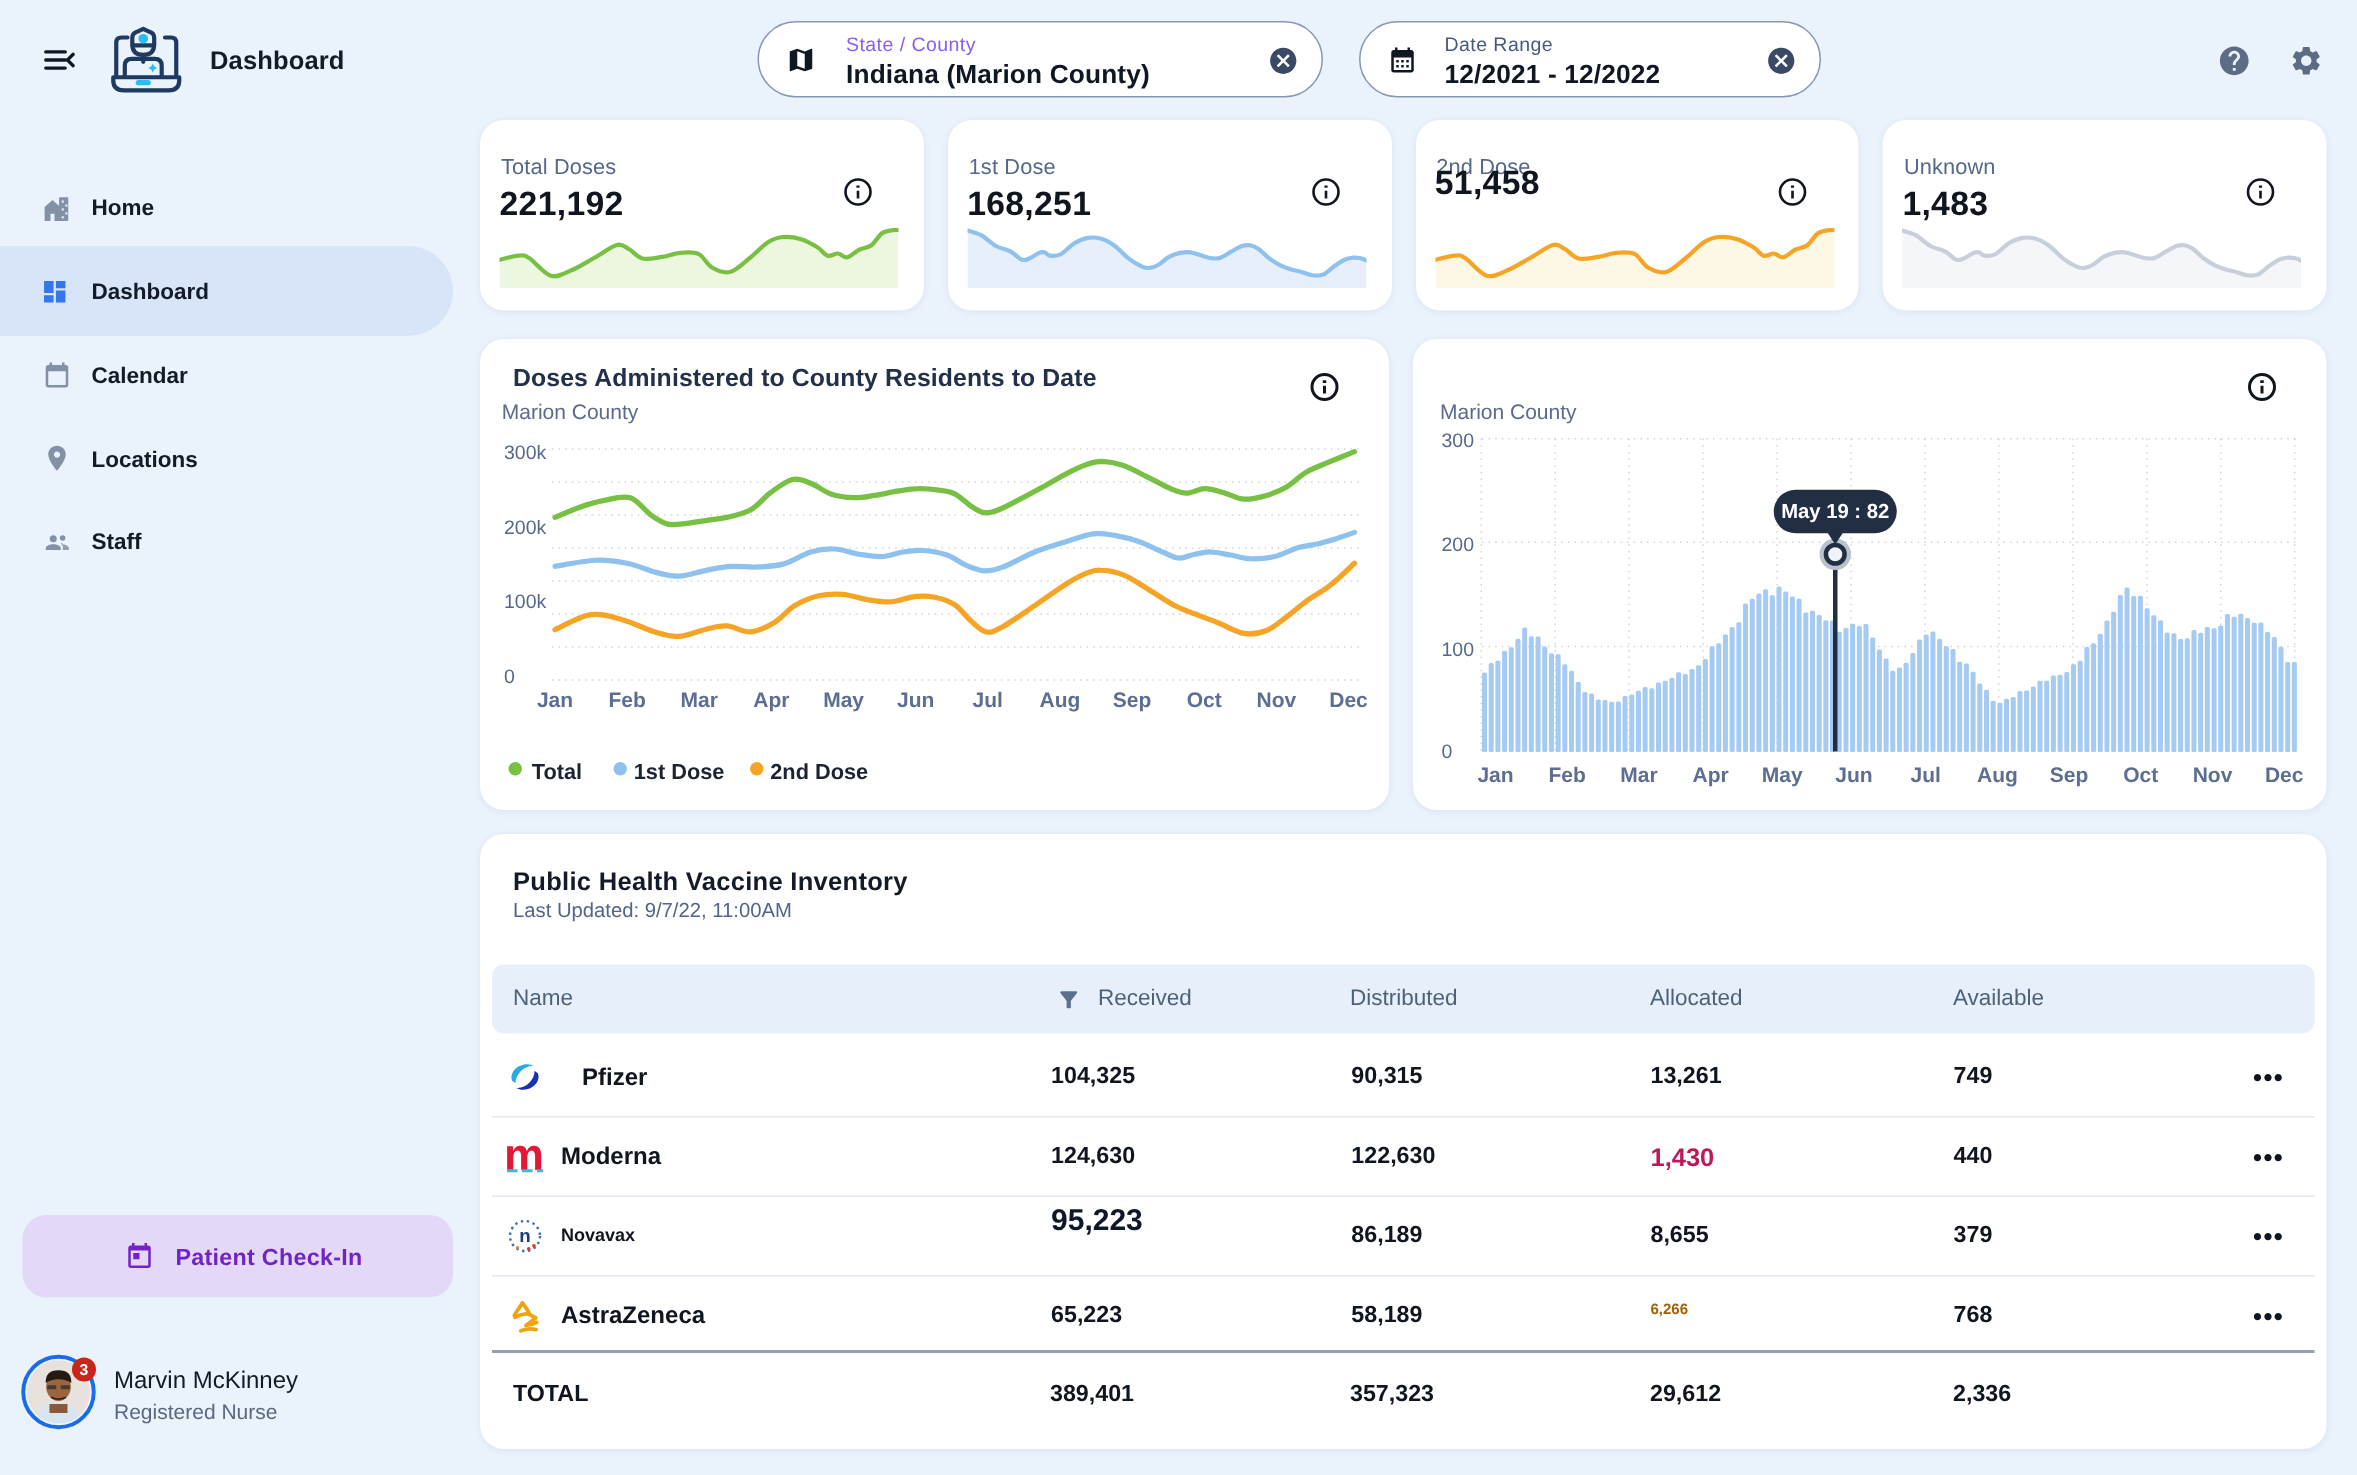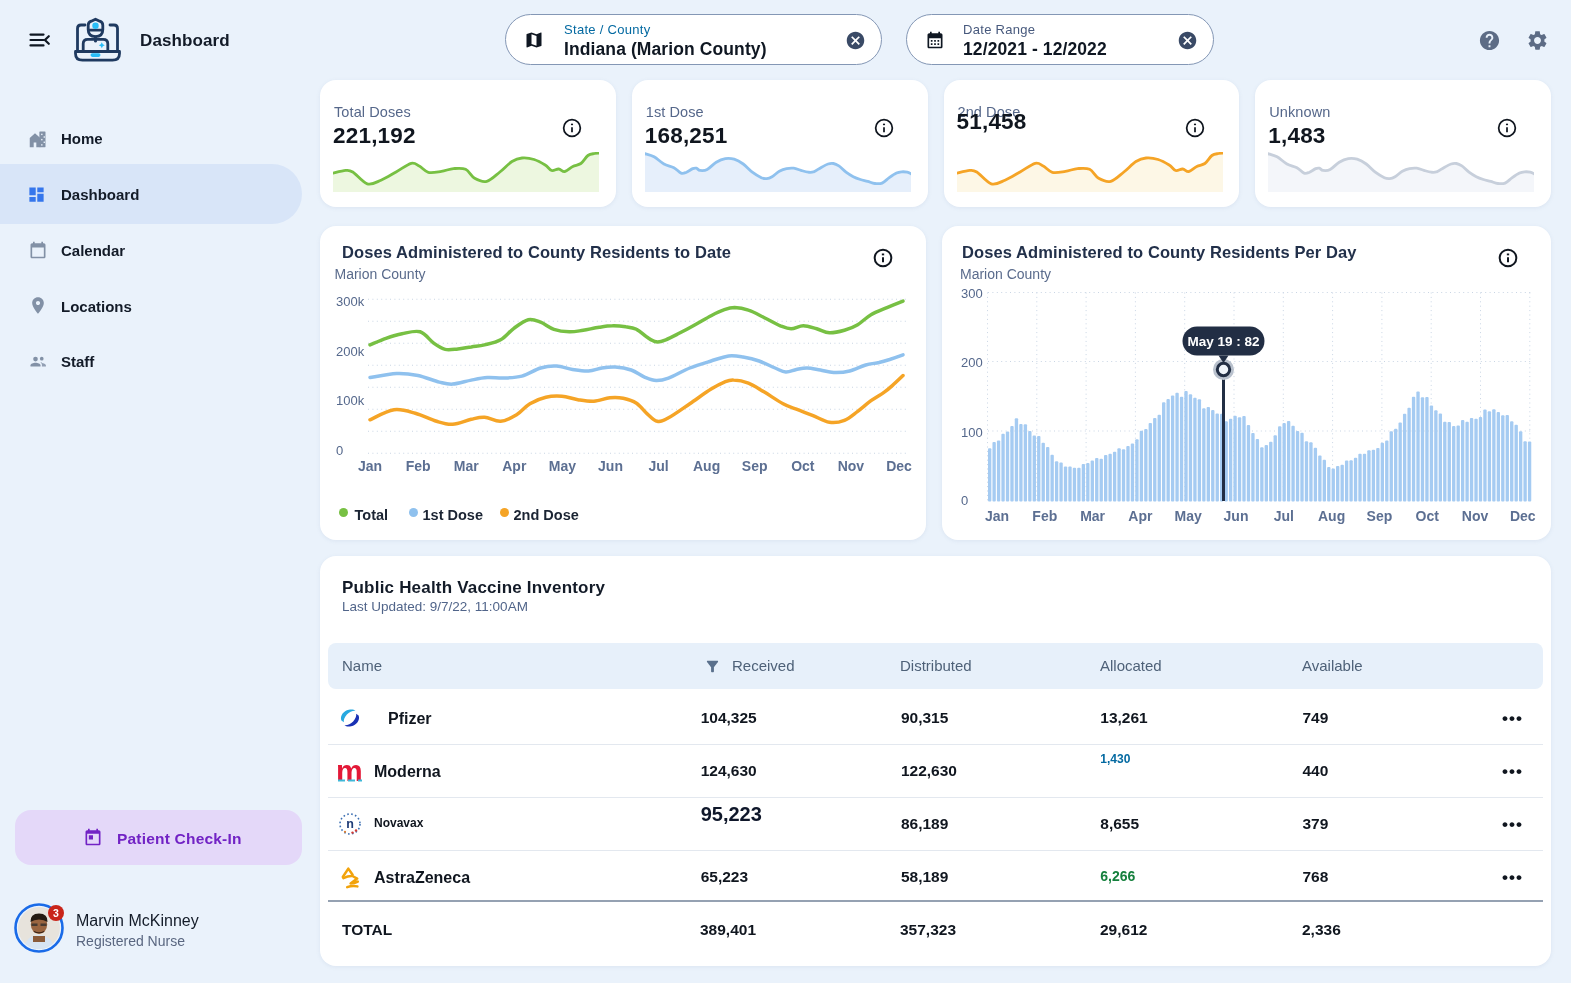--- a/index.html
+++ b/index.html
@@ -37,21 +37,21 @@
  <circle cx="22.5" cy="13.8" r="3.2" fill="#29BDF7"></circle>
  <rect x="17.5" y="41.3" width="10" height="3.6" rx="1.8" fill="#29BDF7"></rect>
  <path d="M28.8,30.3 l1.0 2.0 2.0 1.0 -2.0 1.0 -1.0 2.0 -1.0 -2.0 -2.0 -1.0 2.0 -1.0 Z" fill="#29BDF7"></path>
 </svg>
 <div class="abs" style="left:140px;top:31px;font-size:17px;font-weight:700;color:#131B28;letter-spacing:0.1px">Dashboard</div>
 
 <div class="abs" style="left:505px;top:14px;width:377px;height:51px;background:#fff;border:1px solid #8497B5;border-radius:26px"></div>
 <svg class="abs" style="left:524px;top:30px" width="20" height="20" viewBox="0 0 24 24">
     <path fill="#0F1722" d="M20.5 3l-.16.03L15 5.1 9 3 3.36 4.9c-.21.07-.36.25-.36.48V20.5c0 .28.22.5.5.5l.16-.03L9 18.9l6 2.1 5.64-1.9c.21-.07.36-.25.36-.48V3.5c0-.28-.22-.5-.5-.5zM15 19l-6-2.11V5l6 2.11V19z"></path>
   </svg>
-<div class="abs" style="left:564px;top:22px;font-size:13px;color:#0369a1;letter-spacing:0.3px">State / County</div>
+<div class="abs" style="left:564px;top:22px;font-size:13px;color:#8b5cf6;letter-spacing:0.3px">State / County</div>
 <div class="abs" style="left:564px;top:38.5px;font-size:17.5px;font-weight:700;color:#0F1722;letter-spacing:0.1px">Indiana (Marion County)</div>
 <svg class="abs" style="left:845px;top:30px" width="21" height="21" viewBox="0 0 24 24">
     <path fill="#3A4A66" d="M12 2C6.47 2 2 6.47 2 12s4.47 10 10 10 10-4.47 10-10S17.53 2 12 2zm5 13.59L15.59 17 12 13.41 8.41 17 7 15.59 10.59 12 7 8.41 8.41 7 12 10.59 15.59 7 17 8.41 13.41 12 17 15.59z"></path>
   </svg>
 
 <div class="abs" style="left:906px;top:14px;width:308px;height:51px;background:#fff;border:1px solid #8497B5;border-radius:26px"></div>
 <svg class="abs" style="left:925px;top:30px" width="20" height="20" viewBox="0 0 24 24">
     <path fill="#0F1722" d="M19 4h-1V2h-2v2H8V2H6v2H5c-1.11 0-1.99.9-1.99 2L3 20c0 1.1.89 2 2 2h14c1.1 0 2-.9 2-2V6c0-1.1-.9-2-2-2zm0 16H5V10h14v10zM9 14H7v-2h2v2zm4 0h-2v-2h2v2zm4 0h-2v-2h2v2zm-8 4H7v-2h2v2zm4 0h-2v-2h2v2zm4 0h-2v-2h2v2z"></path>
   </svg>
 <div class="abs" style="left:963px;top:22px;font-size:13px;color:#47597D;letter-spacing:0.3px">Date Range</div>
@@ -242,21 +242,20 @@
    <span style="position:absolute;left:4px;top:1px;width:9px;height:9px;border-radius:50%;background:#77C043"></span>
       <span style="position:absolute;left:19.5px">Total</span>
    <span style="position:absolute;left:74px;top:1px;width:9px;height:9px;border-radius:50%;background:#8FC1EE"></span>
       <span style="position:absolute;left:87.5px">1st Dose</span>
    <span style="position:absolute;left:165px;top:1px;width:9px;height:9px;border-radius:50%;background:#F5A426"></span>
       <span style="position:absolute;left:178.5px">2nd Dose</span>
  </div>
 </div>
 
 <div class="card" style="left:942px;top:226px;width:609px;height:314px">
- <div class="abs ttl" style="left:20px;top:17px">Doses Administered to County Residents Per Day</div>
  <div class="abs sub" style="left:18px;top:40px">Marion County</div>
  <svg class="info" style="right:33px;top:22px" viewBox="0 0 24 24">
       <g fill="none" stroke="#10161F" stroke-width="2.4">
         <circle cx="12" cy="12" r="10"></circle>
         <line x1="12" y1="11" x2="12" y2="17.2"></line>
         <line x1="12" y1="6.6" x2="12" y2="8.8" stroke-width="2.8"></line>
       </g>
     </svg>
  <div class="abs" style="left:19px;top:60px;font-size:13px;color:#55688C">300</div>
  <div class="abs" style="left:19px;top:128.5px;font-size:13px;color:#55688C">200</div>
@@ -453,21 +452,21 @@
 <svg class="abs" style="left:18px;top:222.5px" width="24" height="3" viewBox="0 0 24 3">
       <g stroke="#3FB8D8" stroke-width="2">
         <line x1="0" y1="1.5" x2="7" y2="1.5"></line>
         <line x1="10" y1="1.5" x2="17" y2="1.5"></line>
         <line x1="20" y1="1.5" x2="24" y2="1.5"></line>
       </g>
     </svg>
 <div class="abs" style="left:54px;top:206.5px;font-size:16px;font-weight:700;color:#10161F">Moderna</div>
 <div class="abs" style="left:380.7px;top:205.5px;font-size:15.5px;font-weight:700;color:#10161F">124,630</div>
 <div class="abs" style="left:580.9px;top:205.5px;font-size:15.5px;font-weight:700;color:#10161F">122,630</div>
-<div class="abs" style="left:780.3px;top:196px;font-size:12px;font-weight:700;color:#0369a1">1,430</div>
+<div class="abs" style="left:780.3px;top:206px;font-size:17px;font-weight:700;color:#be185d">1,430</div>
 <div class="abs" style="left:982.4px;top:205.5px;font-size:15.5px;font-weight:700;color:#10161F">440</div>
 <div class="abs" style="left:1182px;top:205.5px;font-size:17px;font-weight:700;color:#10161F;letter-spacing:1px">•••</div>
 <svg class="abs" style="left:18px;top:255.5px" width="24" height="24" viewBox="0 0 24 24">
  <g fill="none">
         <circle cx="12" cy="12" r="10" stroke="#3C6FB2" stroke-width="1.6" stroke-dasharray="1.6,2.4"></circle>
       </g>
  <circle cx="18" cy="18.5" r="1.2" fill="#D43A32"></circle>
       <circle cx="14.5" cy="20.6" r="1.2" fill="#D43A32"></circle>
       <circle cx="7" cy="19.8" r="1.1" fill="#E08030"></circle>
  <text x="12" y="16.3" font-size="12.5" font-weight="bold" fill="#1F3C77" text-anchor="middle" font-family="Liberation Sans, sans-serif">n</text>
@@ -481,21 +480,21 @@
 <svg class="abs" style="left:18px;top:308.5px" width="24" height="24" viewBox="0 0 24 24">
  <g fill="none" stroke="#F2A30B" stroke-width="2.5" stroke-linecap="round" stroke-linejoin="round">
   <path d="M4.8,12 L10.3,3.6 L14.6,9.8"></path>
   <path d="M5.4,13.2 C8.6,11.6 12,10.8 14.4,11 L19.2,13.6 L12.6,18.6 C15.4,18.4 17.6,17.8 19.8,16.6"></path>
   <path d="M9.2,22.2 C12.6,20.8 16.4,20.6 19.4,21.4"></path>
  </g>
 </svg>
 <div class="abs" style="left:54px;top:312.5px;font-size:16px;font-weight:700;color:#10161F">AstraZeneca</div>
 <div class="abs" style="left:380.7px;top:311.5px;font-size:15.5px;font-weight:700;color:#10161F">65,223</div>
 <div class="abs" style="left:580.9px;top:311.5px;font-size:15.5px;font-weight:700;color:#10161F">58,189</div>
-<div class="abs" style="left:780.3px;top:311.5px;font-size:14px;font-weight:700;color:#15803d">6,266</div>
+<div class="abs" style="left:780.3px;top:311.5px;font-size:10px;font-weight:700;color:#a16207">6,266</div>
 <div class="abs" style="left:982.4px;top:311.5px;font-size:15.5px;font-weight:700;color:#10161F">768</div>
 <div class="abs" style="left:1182px;top:311.5px;font-size:17px;font-weight:700;color:#10161F;letter-spacing:1px">•••</div>
 <div class="abs" style="left:8px;top:187.5px;width:1215px;height:1px;background:#E3E8EF"></div>
 <div class="abs" style="left:8px;top:240.5px;width:1215px;height:1px;background:#E3E8EF"></div>
 <div class="abs" style="left:8px;top:293.5px;width:1215px;height:1px;background:#E3E8EF"></div>
  <div class="abs" style="left:8px;top:343.5px;width:1215px;height:2px;background:#95A1B2"></div>
  <div class="abs" style="left:22px;top:365px;font-size:15.5px;font-weight:700;color:#10161F">TOTAL</div>
  <div class="abs" style="left:380px;top:365px;font-size:15.5px;font-weight:700;color:#10161F">389,401</div>
  <div class="abs" style="left:580px;top:365px;font-size:15.5px;font-weight:700;color:#10161F">357,323</div>
  <div class="abs" style="left:780px;top:365px;font-size:15.5px;font-weight:700;color:#10161F">29,612</div>

